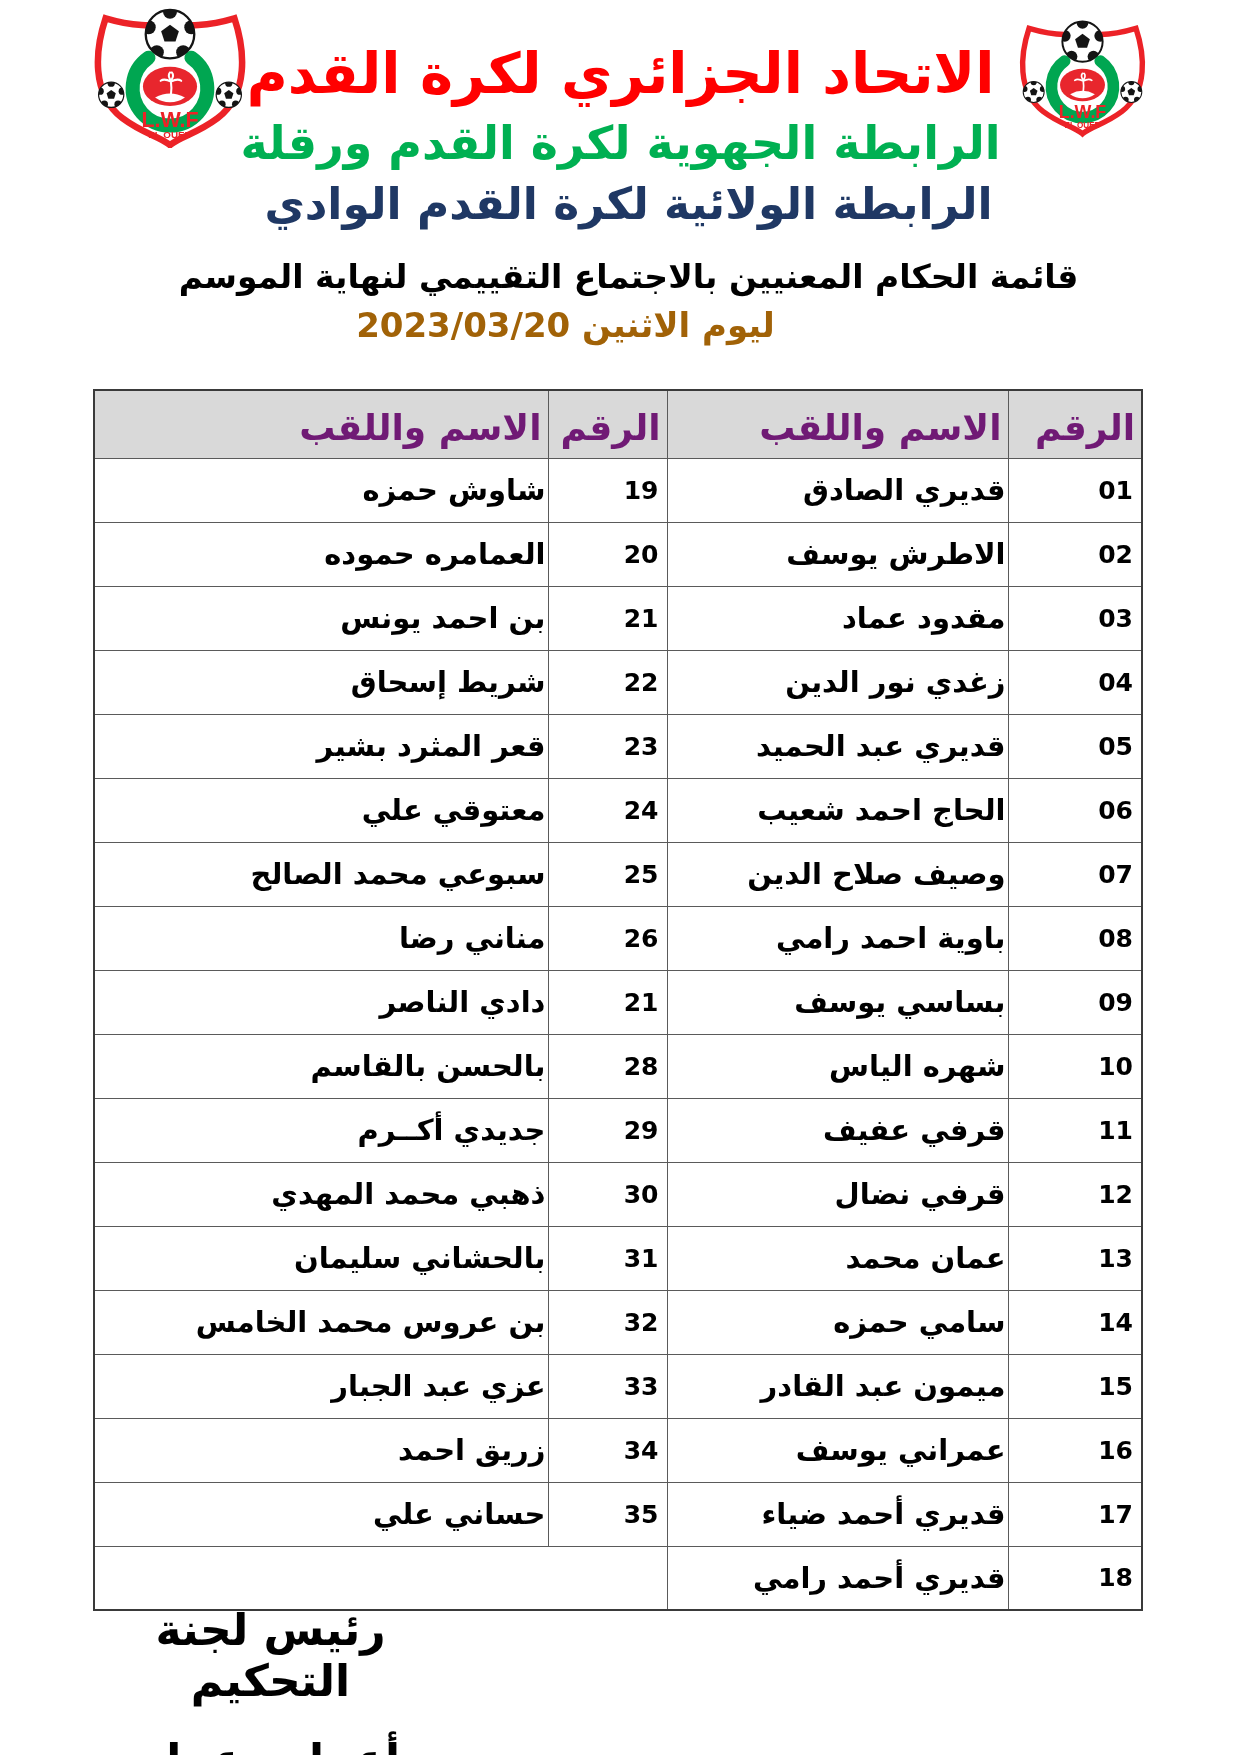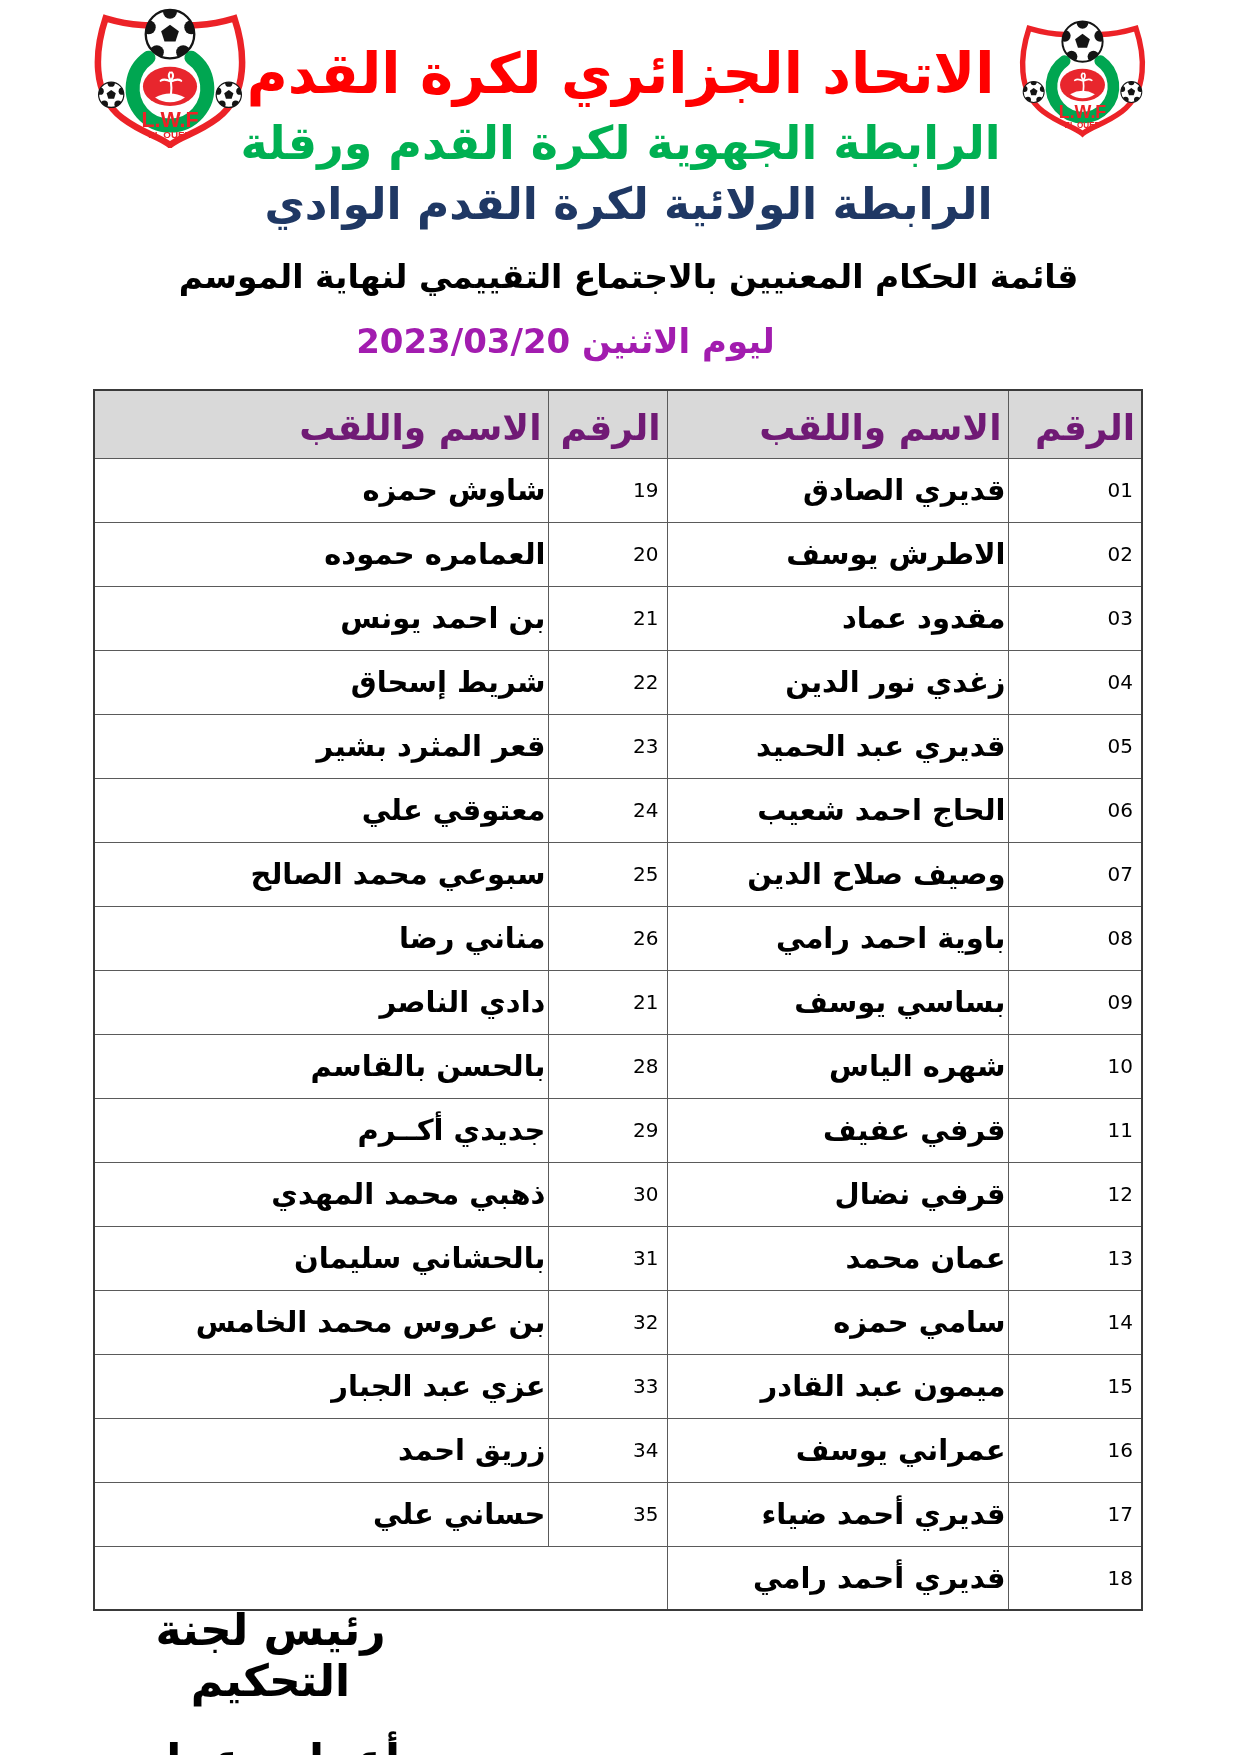--- a/index.html
+++ b/index.html
@@ -29,21 +29,21 @@
   .org-line-2{color:var(--regional-green);font-size:46px;line-height:62px;text-align:center;}
   .org-line-3{color:var(--wilaya-blue);font-size:44px;line-height:60px;margin-left:16px;}
   .doc-title{
     position:absolute;top:252px;left:8px;width:1241px;
     text-align:center;direction:rtl;
     font-weight:bold;font-size:33px;line-height:50px;color:#000;
   }
   .doc-date{
     position:absolute;top:302px;left:0;width:1131px;
     text-align:center;direction:rtl;
-    font-weight:bold;font-size:34px;line-height:46px;color:#a21caf;margin-top:16px;
+    font-weight:bold;font-size:34px;line-height:46px;color:#a16207;
   }
   table.ref-table{
     position:absolute;left:93px;top:389px;
     width:1048px;
     border-collapse:collapse;table-layout:fixed;
     direction:rtl;
     border:2px solid #3a3a3a;
   }
   .ref-table th,.ref-table td{
     border:1px solid #5a5a5a;
@@ -51,21 +51,21 @@
   }
   .ref-table thead tr{height:68px;}
   .ref-table tbody tr{height:64px;}
   .ref-table th{
     background:var(--header-bg);
     font-weight:bold;font-size:36px;color:#701a75;
     text-align:right;vertical-align:bottom;
     padding:0 6px 10px 0;
   }
   td.cell-num{
-    font-weight:normal;font-size:20px;color:#000;
+    font-weight:bold;font-size:25px;color:#000;
     text-align:right;vertical-align:middle;
     padding-right:8px;
     direction:ltr;text-align:right;
   }
   td.cell-name{
     font-weight:bold;font-size:29px;color:#000;
     text-align:right;vertical-align:middle;
     padding-right:2px;
   }
   .sign-block{

